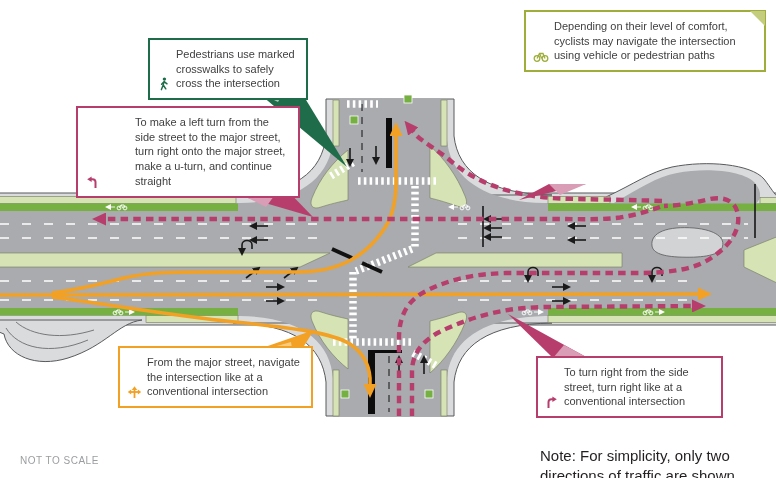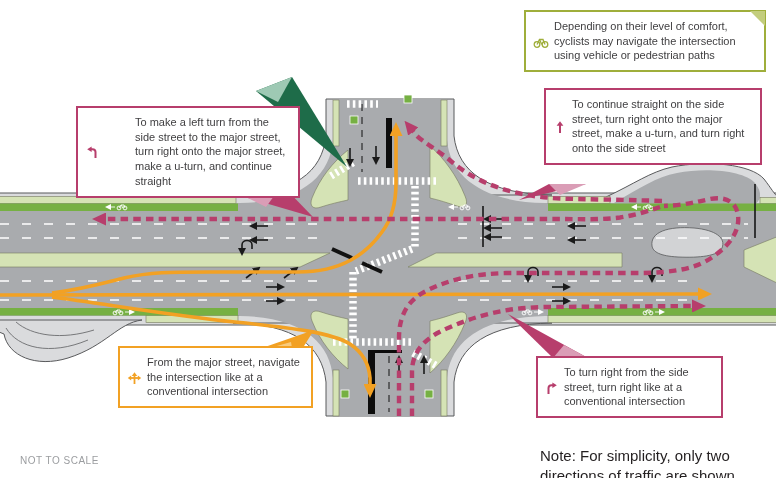--- a/index.html
+++ b/index.html
@@ -1,21 +1,21 @@
 <!DOCTYPE html>
 <html style="--green: #1E6C49; --green-light: #9EC9B4; --olive: #9FAE3B; --olive-light: #C3CD7D; --pink: #B73E6C; --pink-light: #DA9DB6; --orange: #F2A124; --orange-light: #F8CB7E; --road: #A9ABAE; --casing: #DADBDD; --median-green: #D5E3B5; --bike-green: #76B043;"><head>
 <meta charset="utf-8">
 <style>
   html,body{margin:0;padding:0;background:#fff;}
   body{width:776px;height:478px;position:relative;overflow:hidden;
        font-family:"Liberation Sans",sans-serif;color:#414042;}
   #stage{position:absolute;inset:0;}
   svg#road{position:absolute;left:0;top:0;}
   .callout{position:absolute;background:#fff;border:2px solid #000;
-           display:flex;align-items:center;gap:5px;
+           display:flex;align-items:flex-end;gap:5px;
            padding:7px 8px 7px 7px;box-sizing:border-box;
            font-size:11px;line-height:1.34;}
   .callout .txt{flex:1;}
   .callout svg.cicon{flex:0 0 auto;margin-top:1px;}
   #co-ped{left:148px;top:38px;width:160px;border-color:var(--green);}
   #co-cyc{left:524px;top:10px;width:242px;border-color:var(--olive);}
   #co-left{left:76px;top:106px;width:224px;border-color:var(--pink);gap:36px;}
   #co-straight{left:544px;top:88px;width:218px;border-color:var(--pink);}
   #co-major{left:118px;top:346px;width:195px;border-color:var(--orange);}
   #co-right{left:536px;top:356px;width:187px;border-color:var(--pink);}
@@ -220,46 +220,46 @@
     <polygon fill="var(--pink-light)" points="248,198 282,185 266,207"></polygon>
     <polygon fill="var(--pink)" points="549,184 586,184 519,200"></polygon>
     <polygon fill="var(--pink-light)" points="549,184 586,184 560,195"></polygon>
     <polygon fill="var(--orange)" points="262,348 294,362 314,330"></polygon>
     <polygon fill="var(--orange-light)" points="266,349 294,361 291,342"></polygon>
     <polygon fill="var(--pink)" points="553,358 588,358 508,314"></polygon>
     <polygon fill="var(--pink-light)" points="553,358 588,358 564,345"></polygon>
   </g>
 </svg>
 
+<div class="callout" id="co-ped">
+  <svg class="cicon" width="14" height="14" viewBox="0 0 14 14">
+    <circle cx="7.4" cy="2.1" r="1.7" fill="var(--green)"></circle>
+    <path d="M7.2,4.4 L6.2,8 L4.4,12.6 M6.2,8 L8.8,11.8 M7.2,4.6 L10,6.8 M7.2,4.6 L4.6,7.2" stroke="var(--green)" stroke-width="1.5" fill="none" stroke-linecap="round"></path>
+  </svg>
+  <div class="txt">Pedestrians use marked crosswalks to safely cross the intersection</div>
+</div>
 
 <div class="callout" id="co-cyc">
   <span class="fold-tr"></span>
   <svg class="cicon" width="16" height="14" viewBox="0 0 16 14">
     <circle cx="4" cy="9.5" r="2.8" stroke="var(--olive)" stroke-width="1.3" fill="none"></circle>
     <circle cx="12" cy="9.5" r="2.8" stroke="var(--olive)" stroke-width="1.3" fill="none"></circle>
     <path d="M4,9.5 L6.5,4.5 L10,4.5 L12,9.5 M6.5,4.5 L8.8,9.5" stroke="var(--olive)" stroke-width="1.3" fill="none"></path>
   </svg>
   <div class="txt">Depending on their level of comfort, cyclists may navigate the intersection using vehicle or pedestrian paths</div>
 </div>
 
 <div class="callout" id="co-left">
   <svg class="cicon" width="14" height="14" viewBox="0 0 14 14">
     <path d="M10.5,13 L10.5,7 Q10.5,4.2 7.5,4.2 L6,4.2" stroke="var(--pink)" stroke-width="2" fill="none"></path>
     <polygon points="6.6,1.4 6.6,7 2.2,4.2" fill="var(--pink)"></polygon>
   </svg>
   <div class="txt">To make a left turn from the side street to the major street, turn right onto the major street, make a u-turn, and continue straight</div>
 </div>
 
-<div class="callout" id="co-straight">
-  <svg class="cicon" width="14" height="14" viewBox="0 0 14 14">
-    <line x1="7" y1="13" x2="7" y2="5" stroke="var(--pink)" stroke-width="2"></line>
-    <polygon points="3.6,5.8 10.4,5.8 7,1.2" fill="var(--pink)"></polygon>
-  </svg>
-  <div class="txt">To continue straight on the side street, turn right onto the major street, make a u-turn, and turn right onto the side street</div>
-</div>
 
 <div class="callout" id="co-major">
   <svg class="cicon" width="15" height="14" viewBox="0 0 15 14">
     <line x1="7.5" y1="13" x2="7.5" y2="4.5" stroke="var(--orange)" stroke-width="1.8"></line>
     <line x1="3" y1="7" x2="12" y2="7" stroke="var(--orange)" stroke-width="1.8"></line>
     <polygon points="4.8,5 10.2,5 7.5,1.2" fill="var(--orange)"></polygon>
     <polygon points="4.2,4.6 4.2,9.4 0.8,7" fill="var(--orange)"></polygon>
     <polygon points="10.8,4.6 10.8,9.4 14.2,7" fill="var(--orange)"></polygon>
   </svg>
   <div class="txt">From the major street, navigate the intersection like at a conventional intersection</div>

